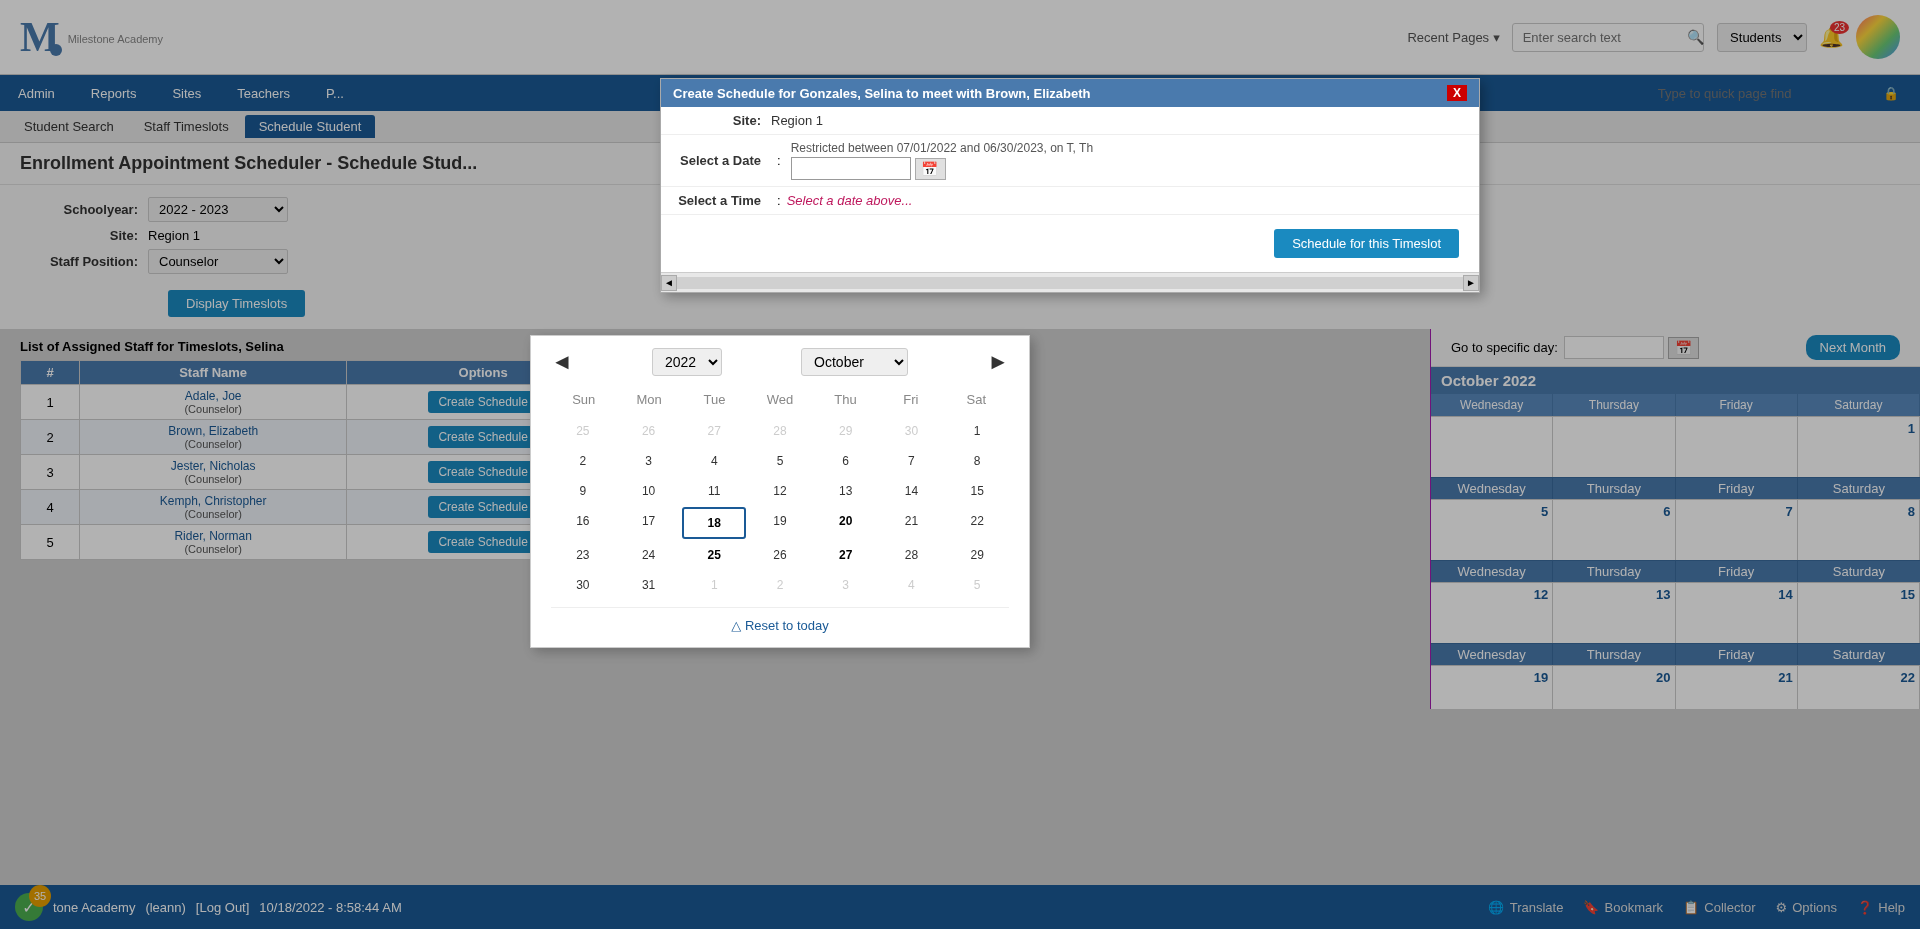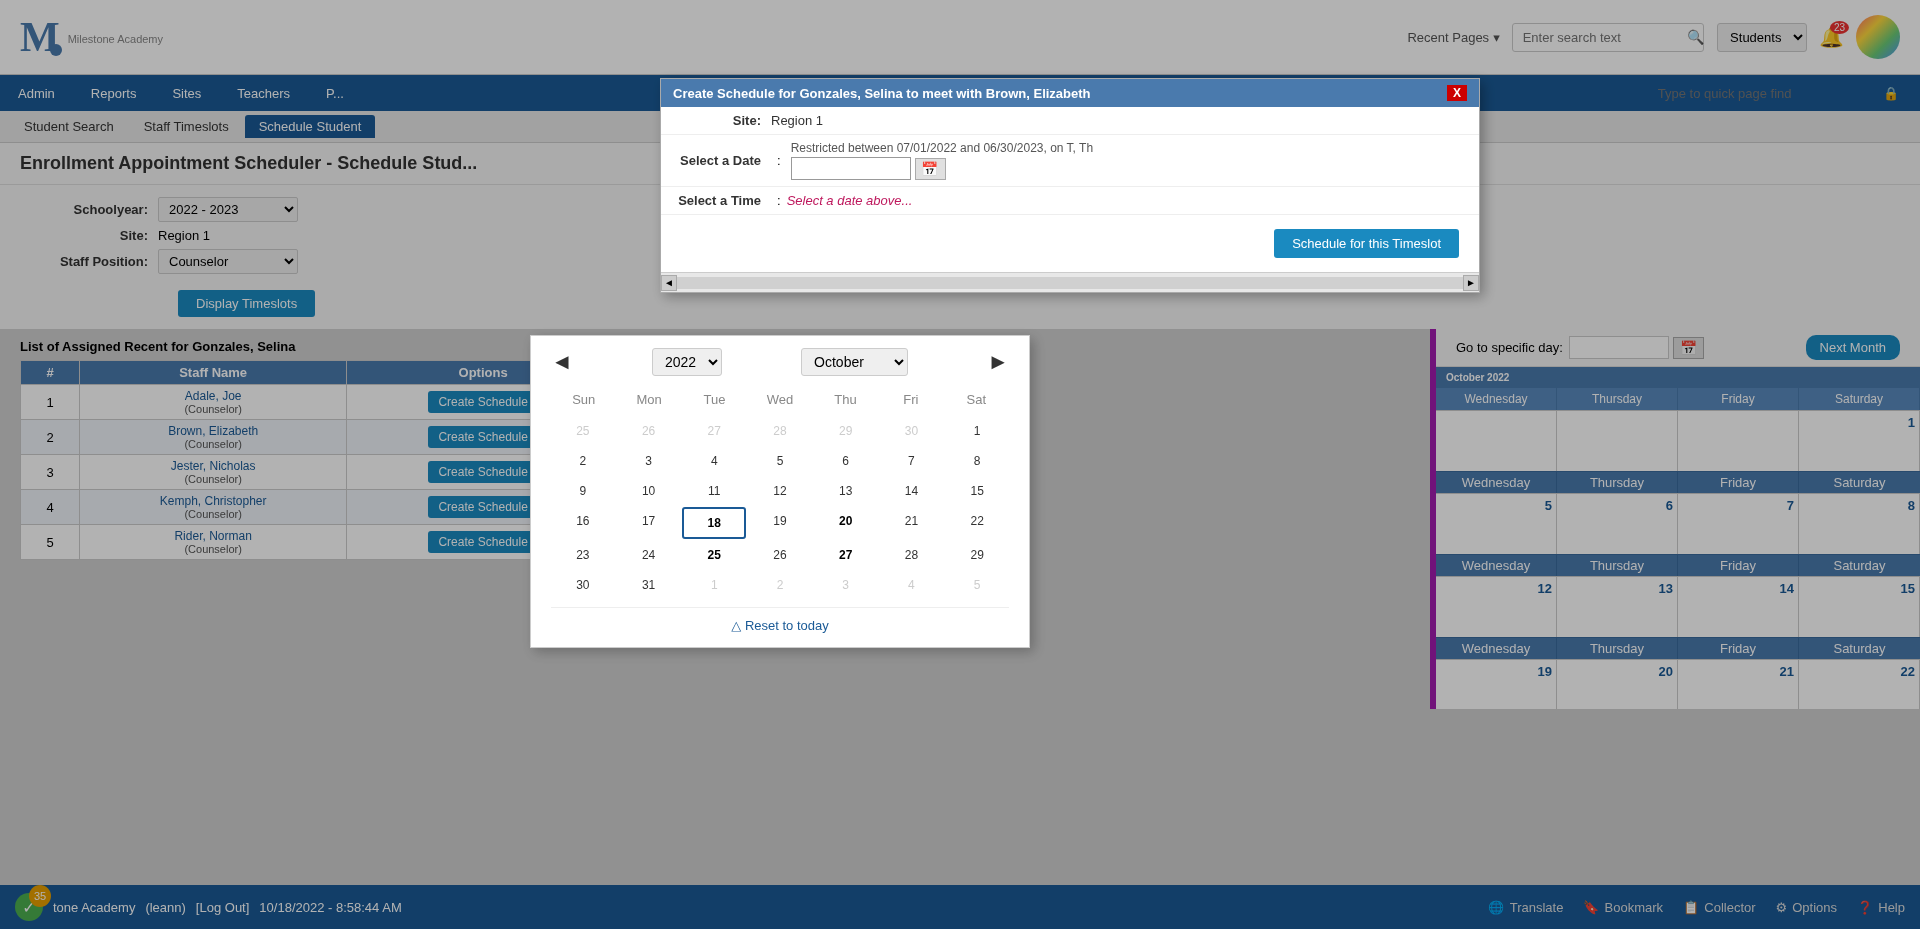--- a/index.html
+++ b/index.html
@@ -64,21 +64,21 @@
     .sub-nav-item.active { background: #1a5a96; color: #fff; }
 
     
     .page-title-bar {
       background: #f5f5f5; padding: 10px 20px; border-bottom: 1px solid #ddd;
     }
     .page-title { font-size: 18px; font-weight: bold; color: #333; }
 
     
     .form-area {
-      background: #f5f5f5; padding: 12px 38px;
+      background: #f5f5f5; padding: 12px 28px;
     }
     .form-row { display: flex; align-items: center; margin-bottom: 6px; }
     .form-label { width: 120px; text-align: right; padding-right: 10px; color: #333; font-weight: bold; font-size: 13px; }
     .form-control-inline { border: 1px solid #ccc; padding: 3px 6px; font-size: 13px; border-radius: 2px; }
     select.form-control-inline { min-width: 140px; }
 
     .display-btn {
       background: #1a8ac0; color: #fff; border: none; padding: 6px 18px; border-radius: 3px; cursor: pointer; font-size: 13px; margin: 10px 0 0 140px;
     }
 
@@ -169,23 +169,23 @@
     }
     .goto-label { font-size: 13px; margin-right: 6px; }
     .goto-input { border: 1px solid #ccc; padding: 3px 6px; width: 100px; font-size: 13px; }
     .goto-cal-btn { background: #e0e0e0; border: 1px solid #aaa; padding: 2px 6px; cursor: pointer; margin-left: 4px; font-size: 14px; }
     .next-month-btn {
       background: #1a8ac0; color: #fff; border: none; padding: 5px 14px; border-radius: 10px; cursor: pointer; font-size: 13px; margin-left: auto;
     }
 
     .main-content { display: flex; }
     .left-section { flex: 1; }
-    .right-calendar { width: 490px; border-left: 6px solid #a21caf; overflow: hidden; }
-
-    .cal-big-header { background: #4a7aad; color: #fff; padding: 5px 10px; font-weight: bold; font-size: 10px; }
+    .right-calendar { width: 490px; border-left: 1px solid #a21caf; overflow: hidden; }
+
+    .cal-big-header { background: #4a7aad; color: #fff; padding: 5px 10px; font-weight: bold; font-size: 15px; }
     .cal-big-weekdays { display: grid; grid-template-columns: repeat(5, 1fr); background: #5a8abd; }
     .cal-big-weekday { color: #fff; text-align: center; padding: 4px 0; font-size: 12px; border-right: 1px solid #4a7aad; }
     .cal-big-row { display: grid; grid-template-columns: repeat(5, 1fr); border-top: 1px solid #ccc; min-height: 60px; }
     .cal-big-cell { border-right: 1px solid #ccc; padding: 4px; font-size: 12px; min-height: 60px; background: #fff; }
     .cal-big-cell-num { font-weight: bold; color: #1a5a96; text-align: right; }
   </style>
 </head>
 <body>
 
 <div class="top-nav">
@@ -254,21 +254,21 @@
       <option>Counselor</option>
     </select>
   </div>
   <button class="display-btn">Display Timeslots</button>
 </div>
 
 <div class="main-content" style="height:380px;">
 
   <div class="left-section">
     <div class="table-section">
-      <div class="table-title">List of Assigned Recent for Gonzales, Selina</div>
+      <div class="table-title">List of Assigned Staff for Timeslots, Selina</div>
       <table class="staff-table">
         <thead>
           <tr>
             <th>#</th>
             <th>Staff Name</th>
             <th>Options</th>
           </tr>
         </thead>
         <tbody id="staff-tbody">
             <tr>

